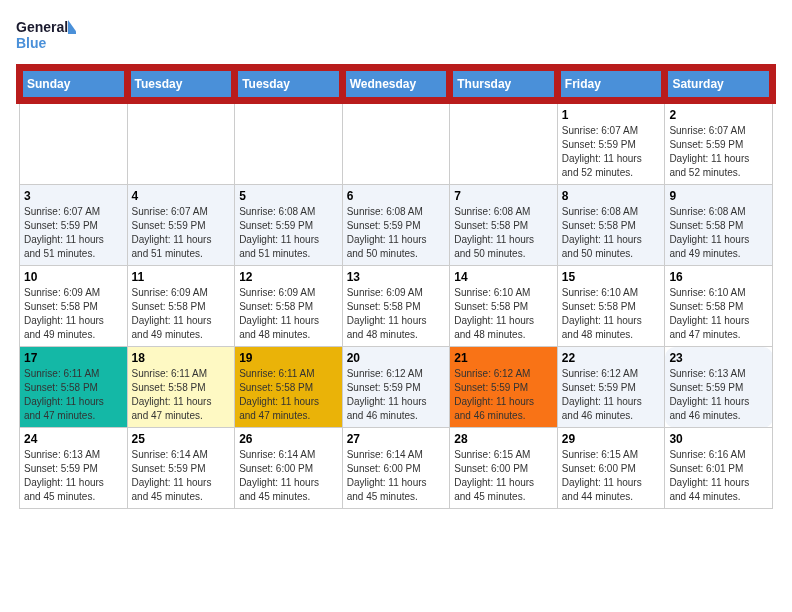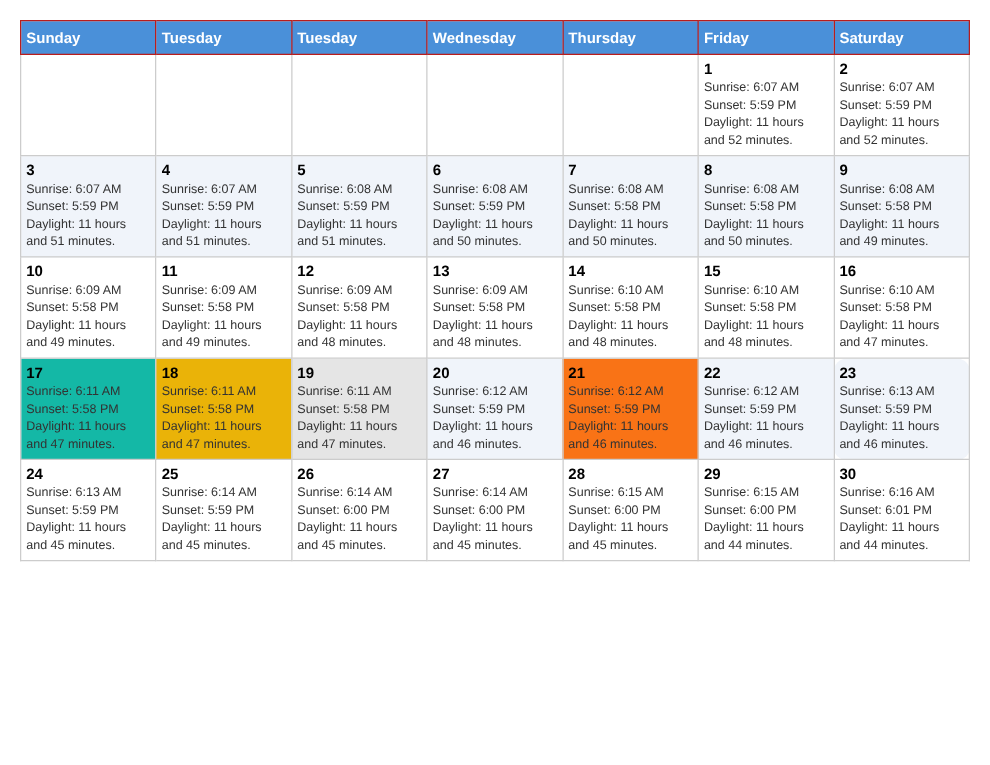--- a/index.html
+++ b/index.html
@@ -46,21 +46,21 @@
       border-collapse: collapse;
       font-size: 11px;
     }
     .calendar th {
       background: #4a90d9;
       color: #fff;
       padding: 6px 4px;
       text-align: left;
       font-size: 12px;
       font-weight: bold;
-      border: 1px solid #b91c1c;
+      border: 7px solid #b91c1c;
     }
     .calendar td {
       border: 1px solid #ccc;
       vertical-align: top;
       padding: 4px;
       width: calc(100% / 7);
       height: 80px;
       background: #fff;
     }
     .calendar tr:nth-child(even) td {
@@ -78,20 +78,33 @@
       line-height: 1.4;
     }
     .empty-cell {
       background: #fff !important;
     }
   </style>
 </head>
 <body>
 
 <div class="page">
+  <div class="header">
+    <div class="logo">
+    <svg width="60" height="36" viewBox="0 0 60 36" xmlns="http://www.w3.org/2000/svg">
+      <text x="0" y="16" font-size="14" font-weight="bold" fill="#1a1a2e" font-family="Arial">General</text>
+      <text x="0" y="32" font-size="14" font-weight="bold" fill="#4a90d9" font-family="Arial">Blue</text>
+      <polygon points="52,4 62,18 52,18" fill="#4a90d9"></polygon>
+    </svg>
+  </div>
+    <div class="title-block">
+      <div class="month-title"></div>
+      <div class="location-title"></div>
+    </div>
+  </div>
 
   <table class="calendar">
     <thead>
       <tr>
       <th>Sunday</th>
           <th>Tuesday</th>
           <th>Tuesday</th>
           <th>Wednesday</th>
           <th>Thursday</th>
           <th>Friday</th>
@@ -223,28 +236,28 @@
           </td>
         </tr>
         <tr>
           <td style="background: #14b8a6;">
             <span class="day-num">17</span>
             <div class="day-info" style="white-space: pre-line;">Sunrise: 6:11 AM
 Sunset: 5:58 PM
 Daylight: 11 hours
 and 47 minutes.</div>
           </td>
-          <td style="background: #eab308;">
+          <td style="background: #fef9c3;">
             <span class="day-num">18</span>
             <div class="day-info" style="white-space: pre-line;">Sunrise: 6:11 AM
 Sunset: 5:58 PM
 Daylight: 11 hours
 and 47 minutes.</div>
           </td>
-          <td style="background: #e5e5e5;">
+          <td style="background: #eab308;">
             <span class="day-num">19</span>
             <div class="day-info" style="white-space: pre-line;">Sunrise: 6:11 AM
 Sunset: 5:58 PM
 Daylight: 11 hours
 and 47 minutes.</div>
           </td>
           <td style="background: rgb(240, 244, 250);">
             <span class="day-num">20</span>
             <div class="day-info" style="white-space: pre-line;">Sunrise: 6:12 AM
 Sunset: 5:59 PM

